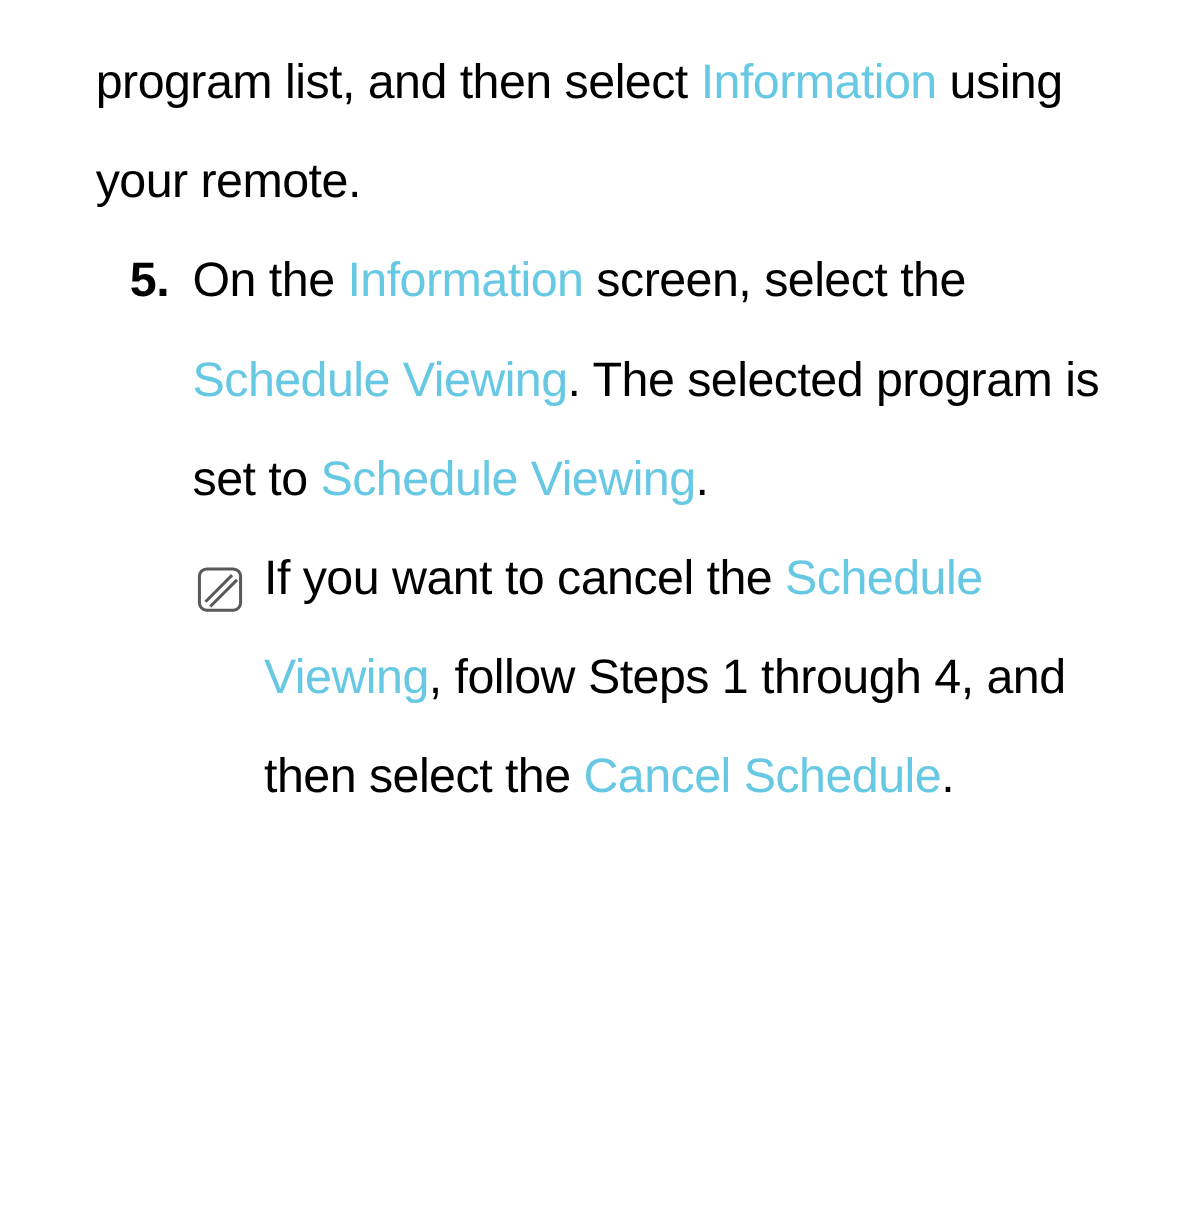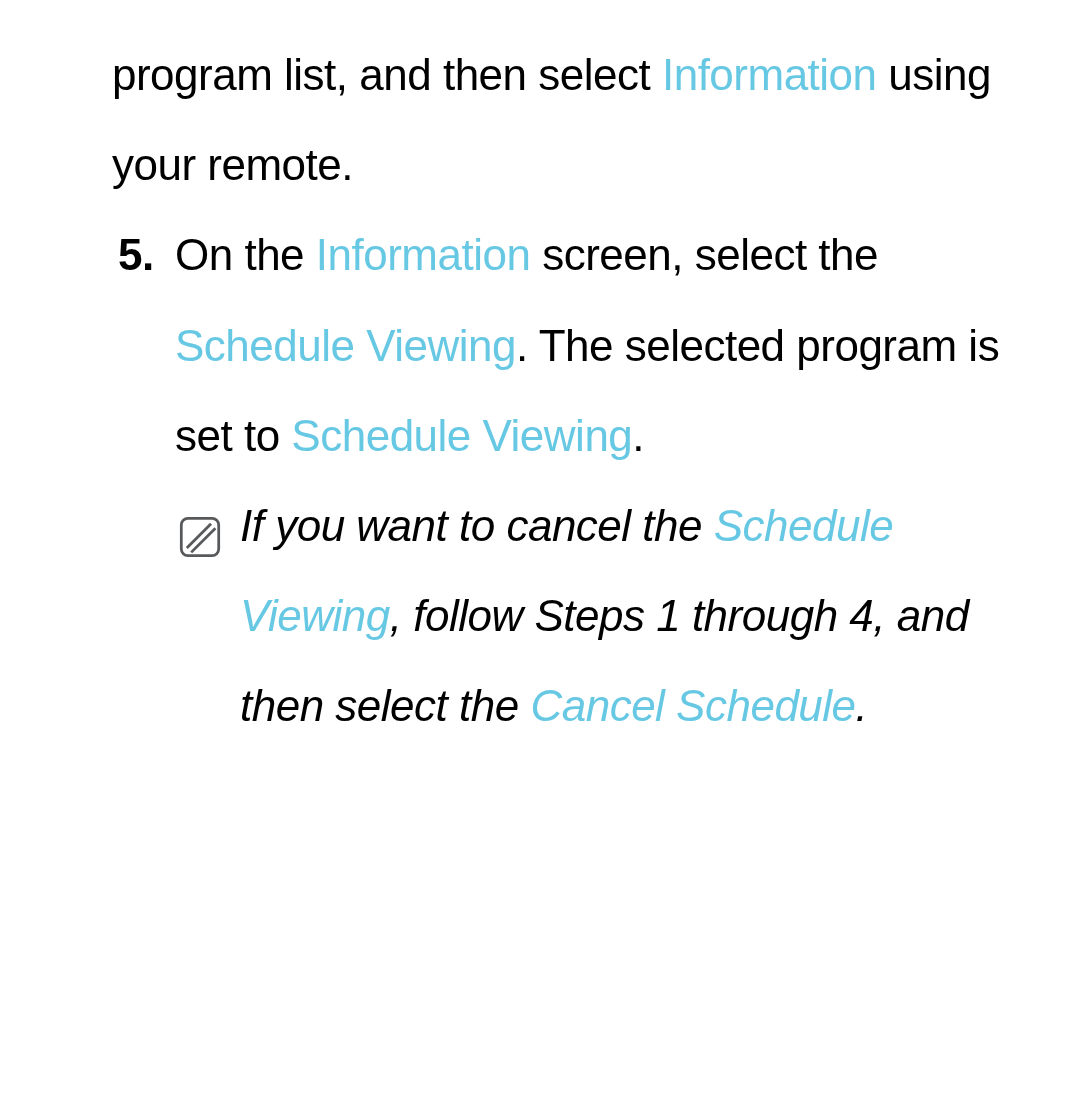--- a/index.html
+++ b/index.html
@@ -8,41 +8,40 @@
       height: 1104px;
       background: #ffffff;
       font-family: Arial, Helvetica, sans-serif;
       font-size: 44px;
       line-height: 2.05;
       color: #000000;
       padding-top: 30px;
       letter-spacing: -0.5px;
     }
     .intro-line {
-      padding-left: 112px;
+      padding-left: 87px;
       padding-right: 40px;
     }
     .step-block {
       padding-left: 175px;
       padding-right: 30px;
       position: relative;
       margin-top: 0px;
     }
     .step-marker {
       position: absolute;
       left: 118px;
       top: 0;
       font-weight: bold;
       font-size: 44px;
     }
     .note-block {
       padding-left: 240px;
       padding-right: 30px;
       position: relative;
-      font-style: italic;
     }
     .note-icon {
       position: absolute;
       left: 178px;
       top: 18px;
       width: 44px;
       height: 44px;
     }
     .note-icon svg {
       width: 44px;

